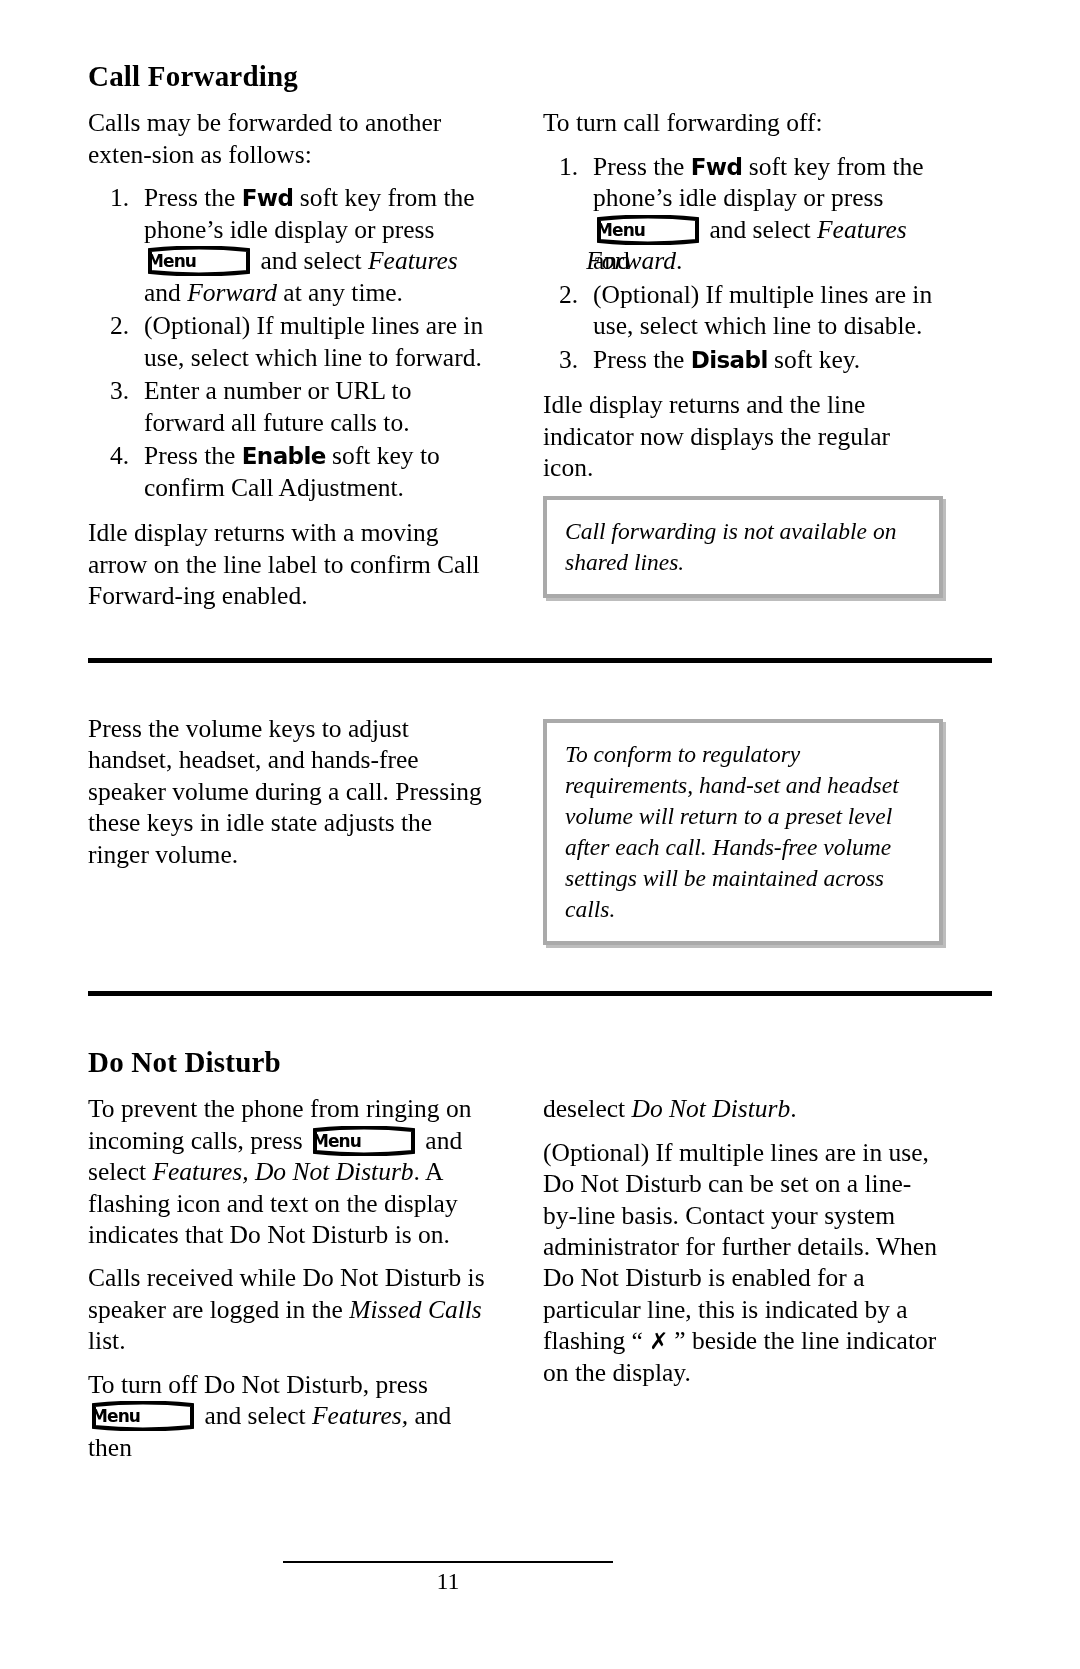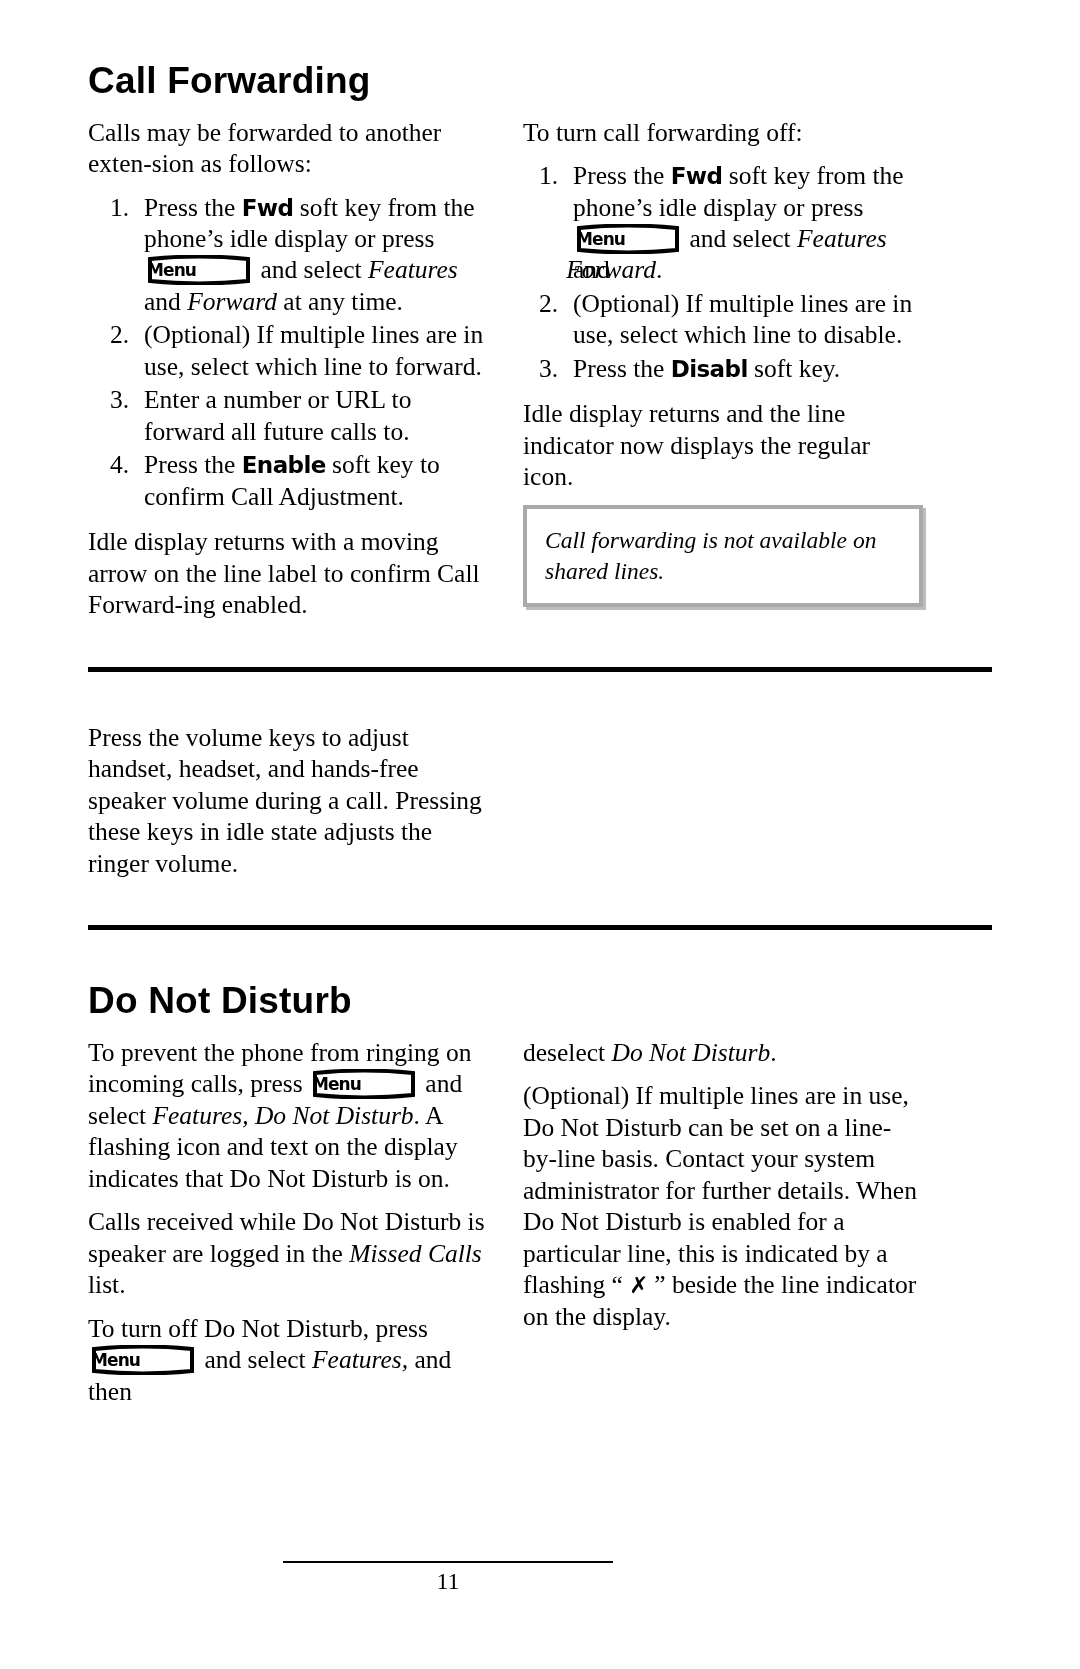--- a/index.html
+++ b/index.html
@@ -20,41 +20,41 @@
   .page {
     position: absolute;
     left: 0; top: 0;
     width: 1080px;
     height: 1669px;
     padding: 60px 88px 0 88px;
   }
 
   
   .section-heading {
-    font-family: Liberation Sans, sans-serif;
+    font-family: Liberation Serif, serif;
     font-weight: bold;
-    font-size: 37px;
+    font-size: 29px;
     letter-spacing: 0.2px;
     margin: 0 0 14px 0;
     line-height: 1.15;
   }
 
   
   .section-rule {
     height: 0;
     border: 0;
     border-top: 5px solid #000000;
     margin: 0;
     width: 100%;
   }
 
   
   .cols {
     display: flex;
-    gap: 35px;
+    gap: 55px;
     align-items: flex-start;
   }
   .col {
     width: 400px;
     flex: 0 0 400px;
   }
 
   p {
     margin: 0 0 12px 0;
     font-size: 25.5px;
@@ -222,20 +222,25 @@
 
   <div class="gap-before-rule"></div>
   <hr class="section-rule">
   <div class="gap-after-rule"></div>
 
 
   <div class="cols">
     <div class="col">
       <p class="last">Press the volume keys to adjust handset, headset, and hands-free speaker volume during a call.  Pressing these keys in idle state adjusts the ringer volume.</p>
     </div>
+    <div class="col">
+      <div class="notebox">
+        <p>To conform to regulatory requirements, hand-set and headset volume will return to a preset level after each call.  Hands-free volume settings will be maintained across calls.</p>
+      </div>
+    </div>
   </div>
 
   <div class="gap-before-rule"></div>
   <hr class="section-rule">
   <div class="gap-after-rule"></div>
 
   <h2 class="section-heading">Do Not Disturb</h2>
 
   <div class="cols">
 

